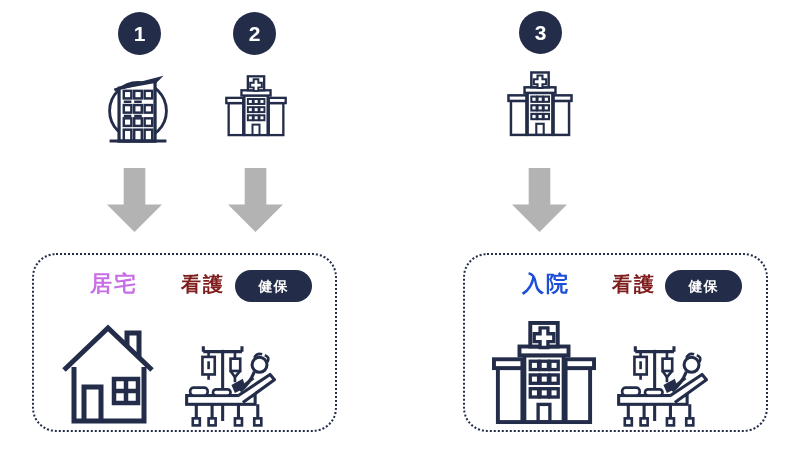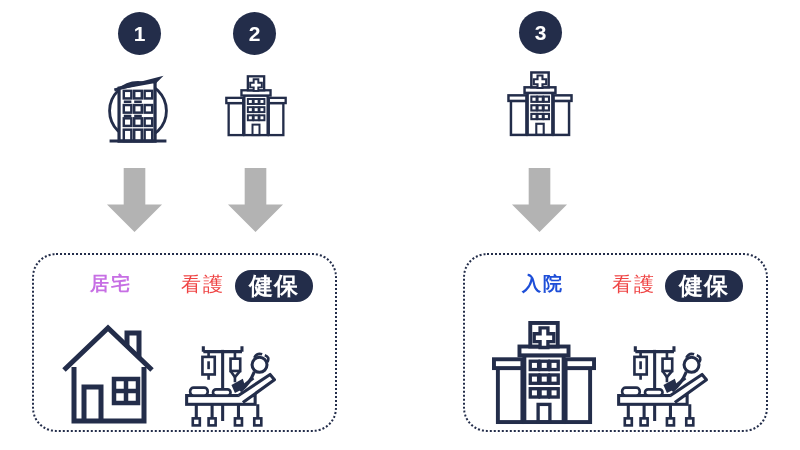--- a/index.html
+++ b/index.html
@@ -14,29 +14,29 @@
     display:flex;align-items:center;justify-content:center;
   }
   .step-badge span{color:#ffffff;font-size:21px;font-weight:bold;line-height:1;}
   
   .arrow svg{display:block;}
   
   .care-box{
     width:305px;height:179px;border:2px dotted #232d4a;border-radius:24px;
     box-sizing:border-box;background:#ffffff;
   }
-  .loc-label{font-size:19px;font-weight:bold;letter-spacing:2px;line-height:20px;}
+  .loc-label{font-size:22px;font-weight:bold;letter-spacing:2px;line-height:20px;}
   .loc-home{color:#c76fe4;}
   .loc-hospital{color:#1d4ed8;}
-  .svc-label{font-size:20px;font-weight:normal;letter-spacing:2px;line-height:20px;color:#ef4444;}
+  .svc-label{font-size:20px;font-weight:bold;letter-spacing:2px;line-height:20px;color:#7f1d1d;}
   .pill{
     min-width:77px;height:32px;border-radius:16px;background:#232d4a;
     display:flex;align-items:center;justify-content:center;box-sizing:border-box;padding:0 14px;
   }
-  .pill span{color:#ffffff;font-size:24px;font-weight:bold;letter-spacing:1px;line-height:1;}
+  .pill span{color:#ffffff;font-size:14px;font-weight:bold;letter-spacing:1px;line-height:1;}
   svg{display:block;}
 </style>
 </head>
 <body>
 
 <div class="canvas">
 
   <div class="abs step-badge" style="left:118px;top:12px;">
     <span>1</span>
   </div>

